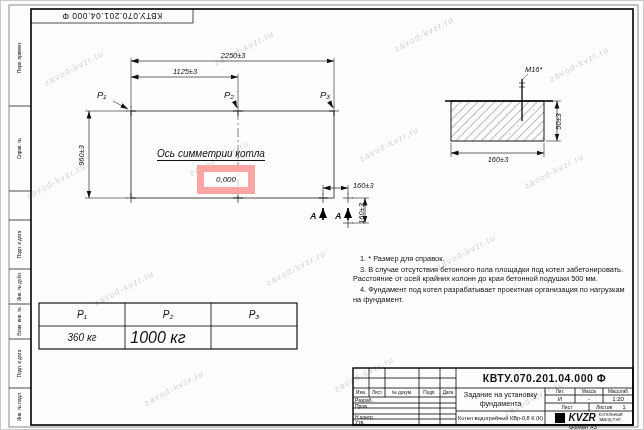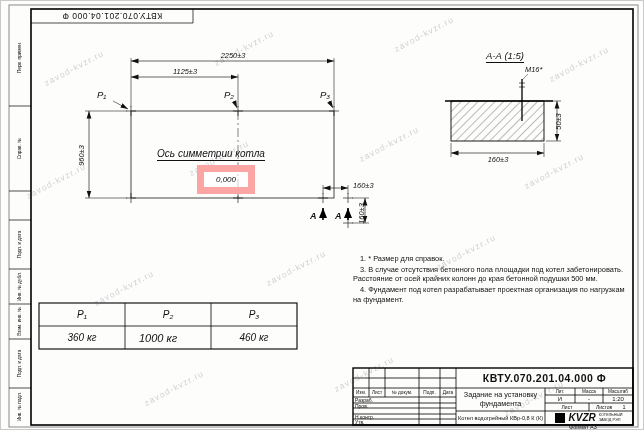--- a/index.html
+++ b/index.html
@@ -144,41 +144,37 @@
     <span class="underln" style="font-size:10px;font-style:italic">Ось симметрии котла</span>
   </div>
   <div class="a c" style="left:196px;top:164px;width:44px;height:15px;border:7px solid #fca5a5;font-size:8px;font-style:italic;background:rgba(255,255,255,.6)">0,000</div>
   <span class="a dim" style="left:352px;top:180px">160±3</span>
   <div class="a c" style="left:352px;top:198px;width:16px;height:28px">
     <span class="dim rot">160±3</span>
   </div>
   <span class="a" style="left:309px;top:210px;font-size:9px;font-weight:bold;font-style:italic">А</span>
   <span class="a" style="left:334px;top:210px;font-size:9px;font-weight:bold;font-style:italic">А</span>
 
-  <div class="a c" style="left:460px;top:49px;width:88px">
-    <span class="underln" style="font-size:9.5px;font-style:italic">А-А (1:5)</span>
-  </div>
   <span class="a dim" style="left:524px;top:64px">М16*</span>
   <div class="a c dim" style="left:462px;top:154px;width:70px">160±3</div>
   <div class="a c" style="left:549px;top:106px;width:16px;height:28px">
     <span class="dim rot">50±3</span>
   </div>
 
   <div class="a notes" style="left:352px;top:253px;width:278px">
     <p>1. * Размер для справок.</p>
     <p>3. В случае отсутствия бетонного пола площадки под котел забетонировать. Расстояние от осей крайних колонн до края бетонной подушки 500 мм.</p>
     <p>4. Фундамент под котел разрабатывает проектная организация по нагрузкам на фундамент.</p>
   </div>
 
   <div class="a c dim" style="left:38px;top:302px;width:86px;height:23px;font-size:10px">Р₁</div>
   <div class="a c dim" style="left:124px;top:302px;width:86px;height:23px;font-size:10px">Р₂</div>
   <div class="a c dim" style="left:210px;top:302px;width:86px;height:23px;font-size:10px">Р₃</div>
   <div class="a c" style="left:38px;top:325px;width:86px;height:23px;font-size:10px;font-style:italic">360 кг</div>
-  <div class="a c" style="left:124px;top:325px;width:66px;height:23px;font-size:11px;font-style:italic">1000 кг</div>
-  <div class="a c" style="left:210px;top:325px;width:86px;height:23px;font-size:10px;font-style:italic">460 кг</div>
+  <div class="a c" style="left:124px;top:325px;width:66px;height:23px;font-size:16px;font-style:italic">1000 кг</div>
 
   <div class="a c" style="left:455px;top:367px;width:177px;height:20px;font-size:10.5px;font-weight:600;letter-spacing:.5px">КВТУ.070.201.04.000 Ф</div>
   <div class="a c tiny" style="left:352px;top:387px;width:16px;height:9px">Изм.</div>
   <div class="a c tiny" style="left:368px;top:387px;width:16px;height:9px">Лист</div>
   <div class="a c tiny" style="left:384px;top:387px;width:34px;height:9px">№ докум.</div>
   <div class="a c tiny" style="left:418px;top:387px;width:21px;height:9px">Подп.</div>
   <div class="a c tiny" style="left:439px;top:387px;width:16px;height:9px">Дата</div>
   <div class="a row-label" style="left:352px;top:396px;width:60px;height:6px">Разраб.</div>
   <div class="a row-label" style="left:352px;top:402px;width:60px;height:5px">Пров.</div>
   <div class="a row-label" style="left:352px;top:413px;width:60px;height:5px">Н.контр.</div>

